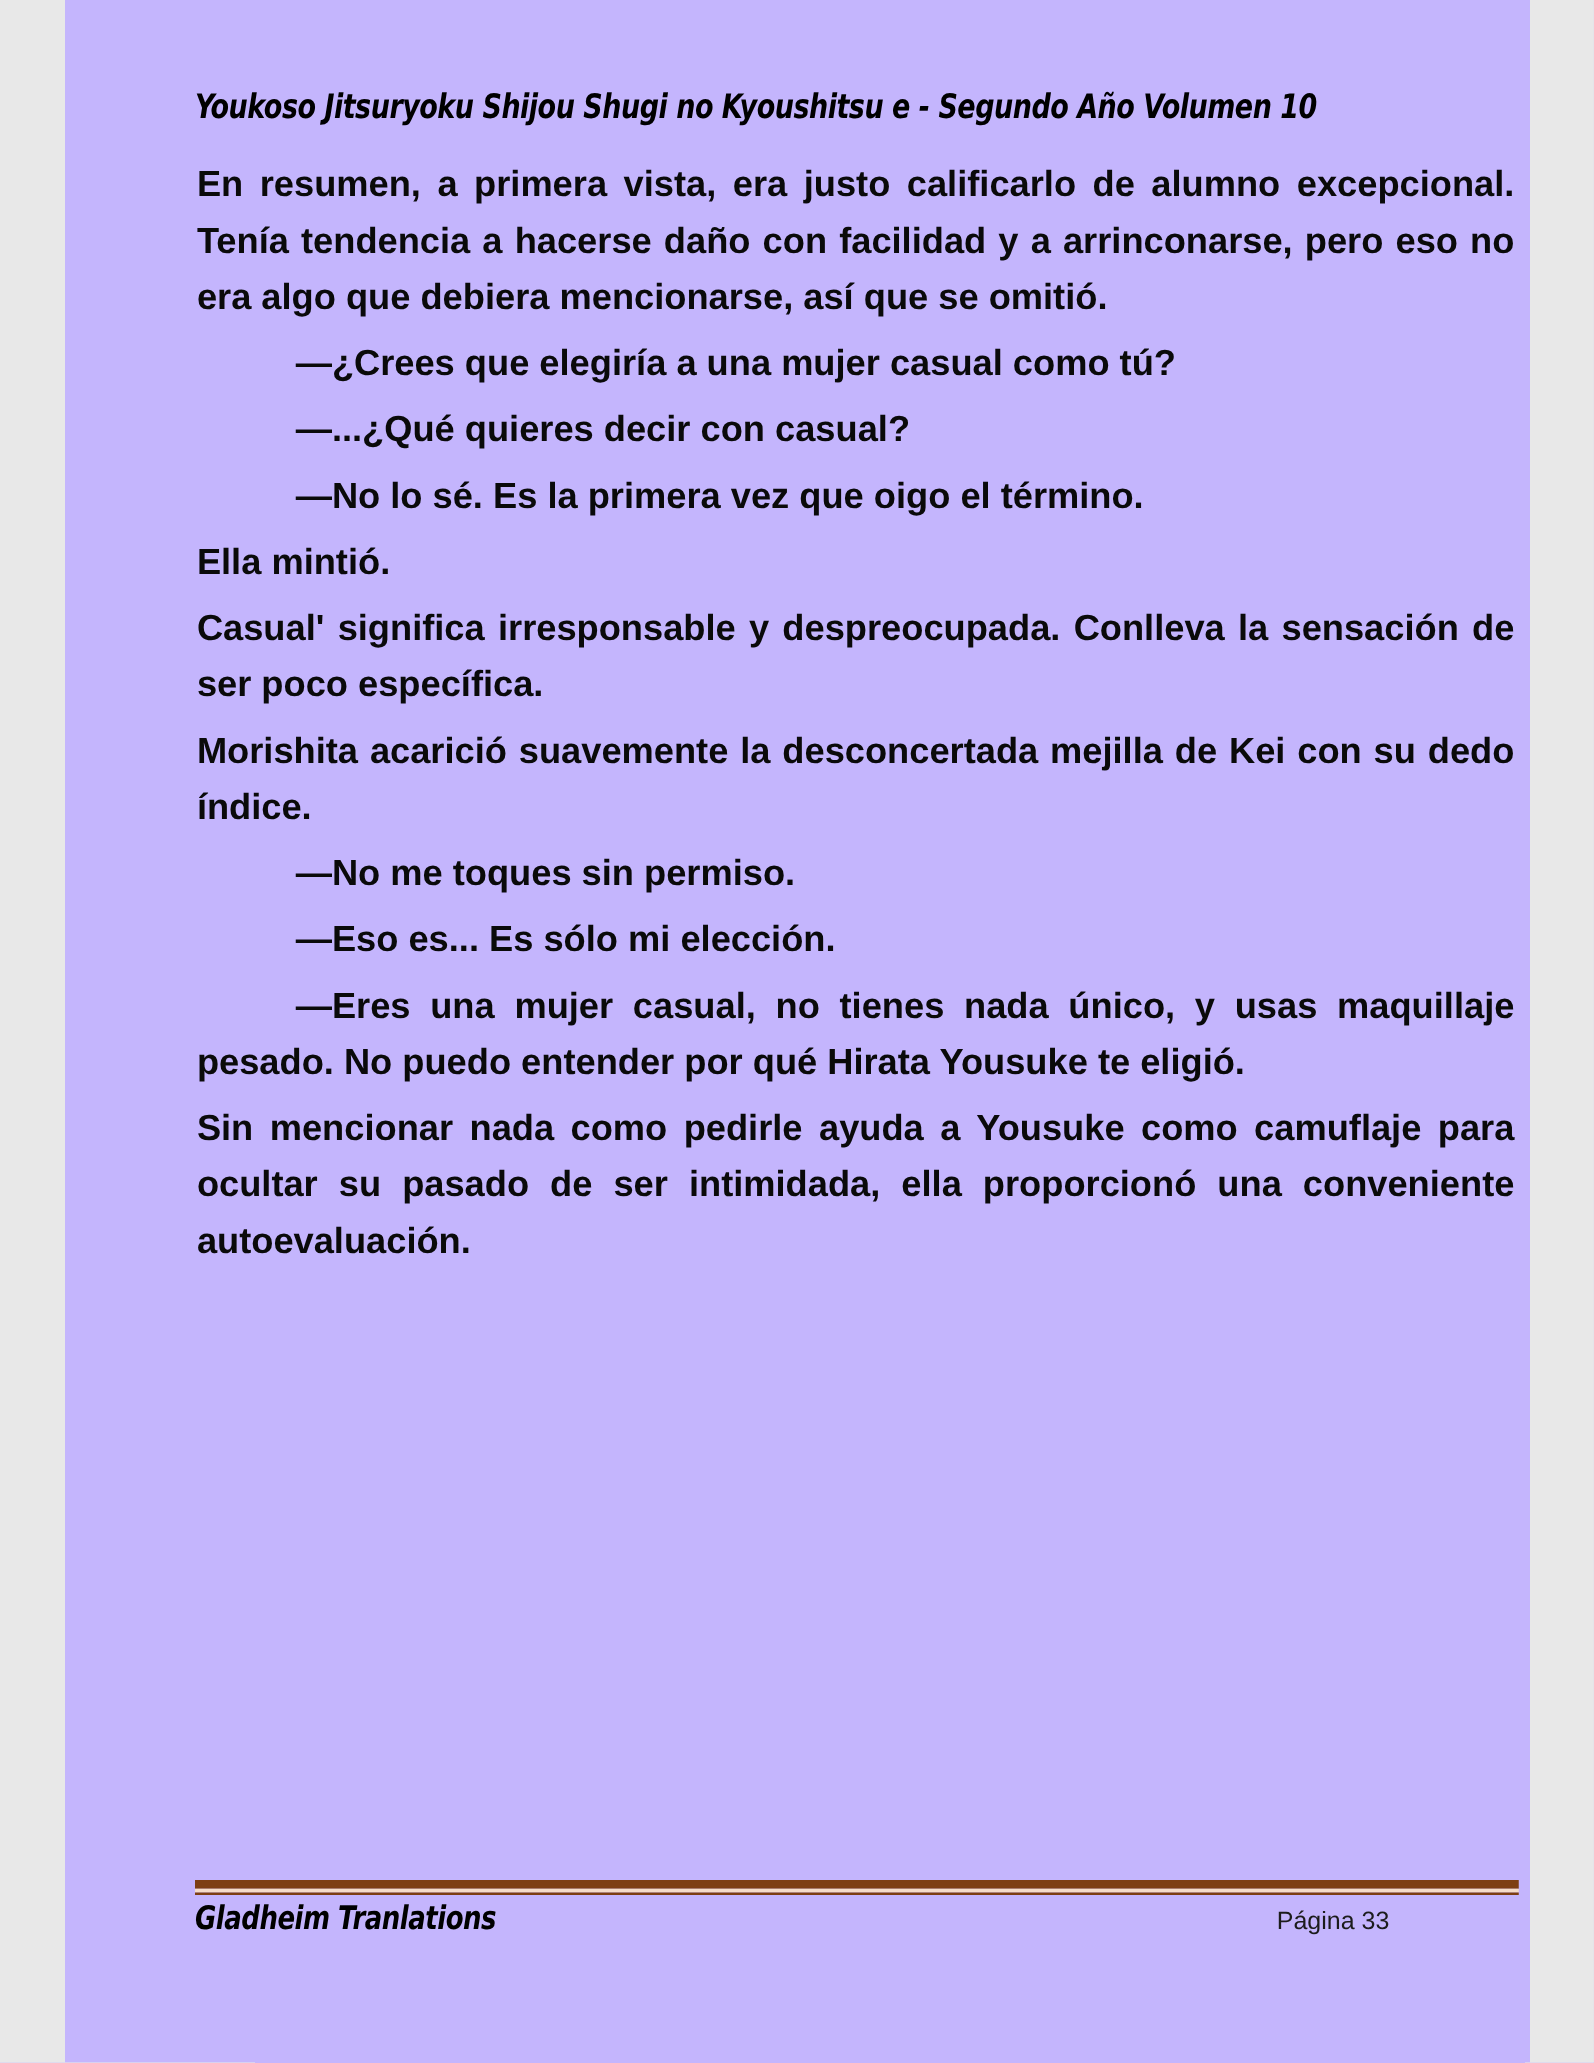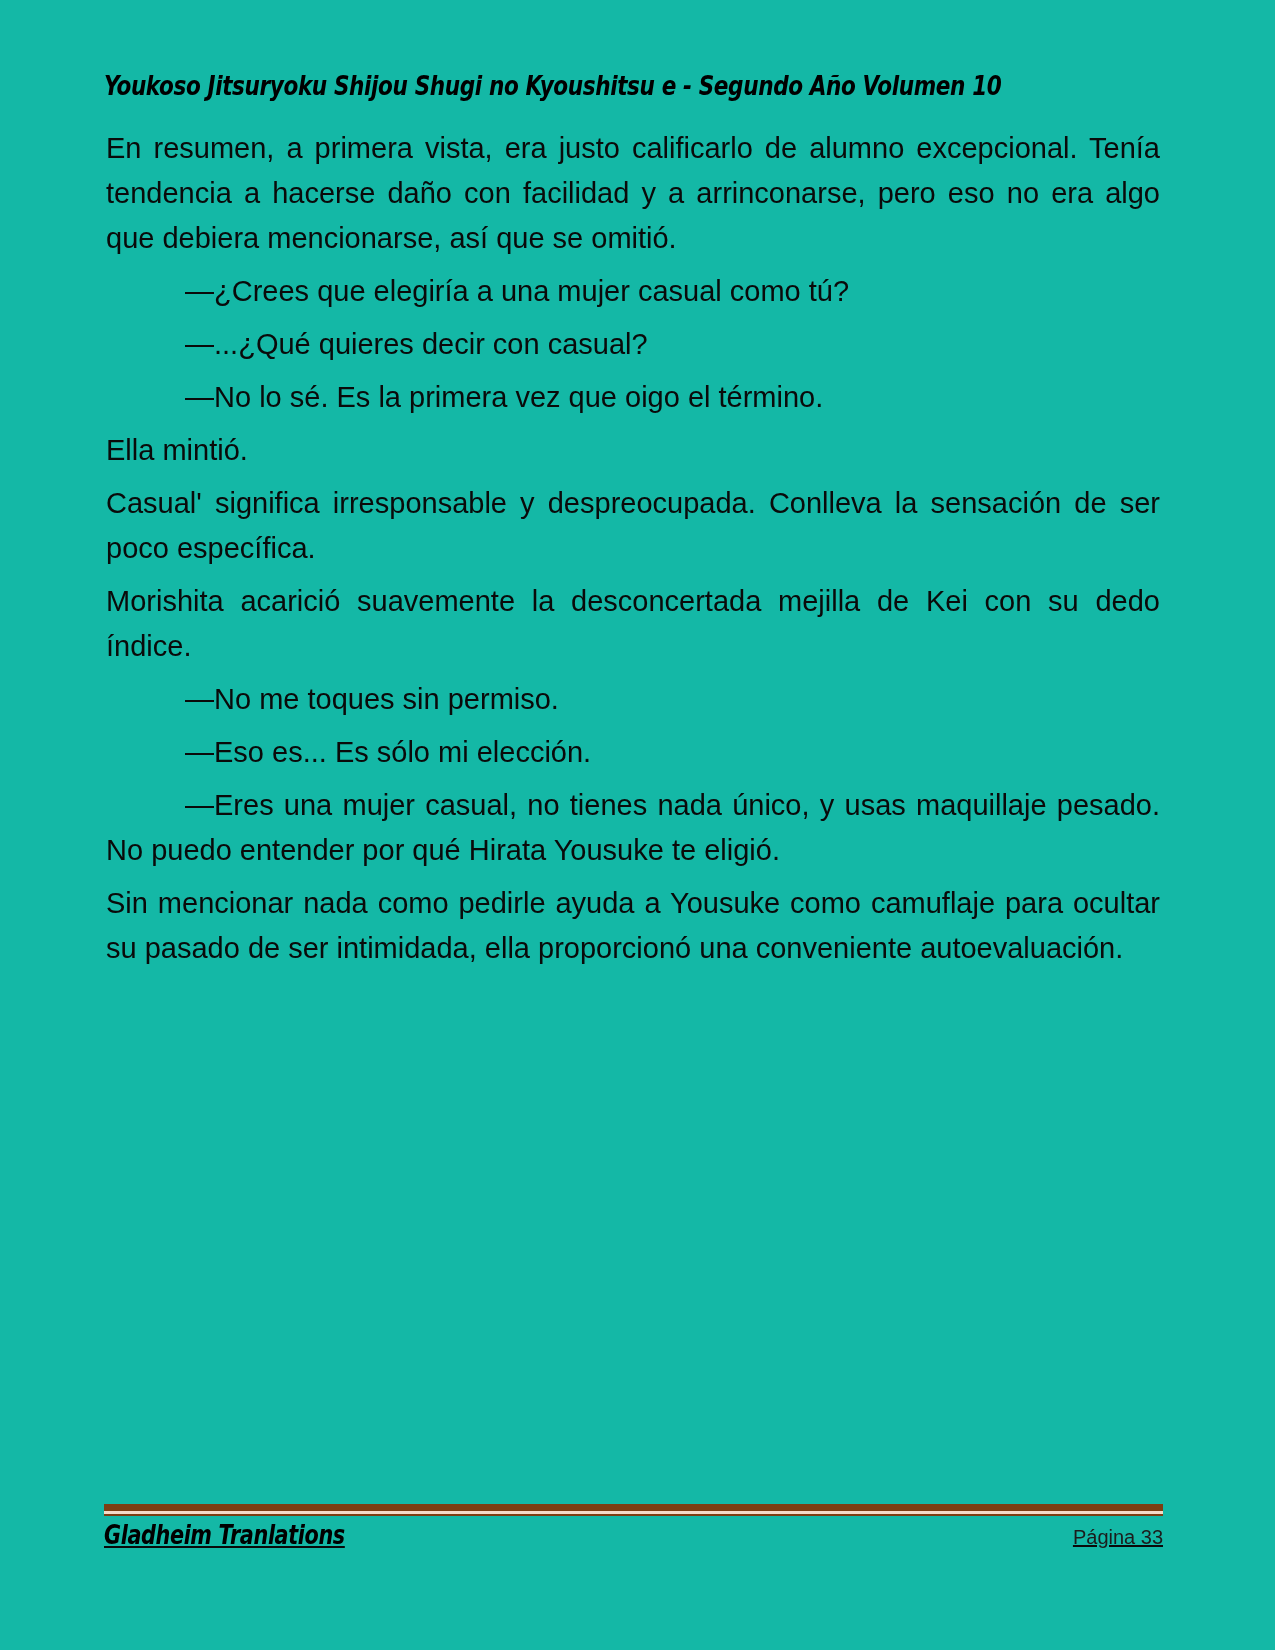--- a/index.html
+++ b/index.html
@@ -1,57 +1,57 @@
 <!DOCTYPE html>
 <html><head>
 <meta charset="utf-8">
 <style>
   html,body { margin:0; padding:0; background:#e8e8e8; }
   .page {
     position:relative;
-    width:1275px; height:1650px;
+    width:1172px; height:1650px;
     margin:0 auto;
-    background:#14b8a6;
+    background:#c4b5fd;
     font-family:"Liberation Sans", sans-serif;
     color:#0a0a0a;
     overflow:hidden;
   }
   .header {
     position:absolute; top:70px; left:104px; right:115px;
     white-space:nowrap;
   }
   .header .title {
     display:inline-block;
     transform:scaleX(0.80);
     transform-origin:left center;
     font-family:"DejaVu Sans", sans-serif;
     font-weight:bold; font-style:italic;
     font-size:27px; letter-spacing:-0.5px;
     color:#000;
   }
   .content {
-    position:absolute; top:126px; left:106px; width:1054px;
+    position:absolute; top:126px; left:106px; width:1054px;font-weight:bold;
   }
   .content p {
     margin:0 0 8px 0;
     font-size:29px;
     line-height:45px;
     text-align:justify;
     color:#0a0a0a;
   }
   .content p.dialogue { text-indent:79px; }
   .footer-rule {
     position:absolute; top:1504px; left:104px; width:1059px;
   }
   .footer-rule .thick { height:7px; }
   .footer-rule .gap   { height:3px; }
   .footer-rule .thin  { height:2px; }
   .footer-row {
     position:absolute; top:1520px; left:104px; right:112px;
-    display:flex; justify-content:space-between; align-items:baseline;text-decoration:underline;
+    display:flex; justify-content:space-between; align-items:baseline;
   }
   .footer-row .credit {
     display:inline-block;
     transform:scaleX(0.80);
     transform-origin:left center;
     font-family:"DejaVu Sans", sans-serif;
     font-weight:bold; font-style:italic;
     font-size:26px; letter-spacing:-0.5px;
     color:#000;
   }

